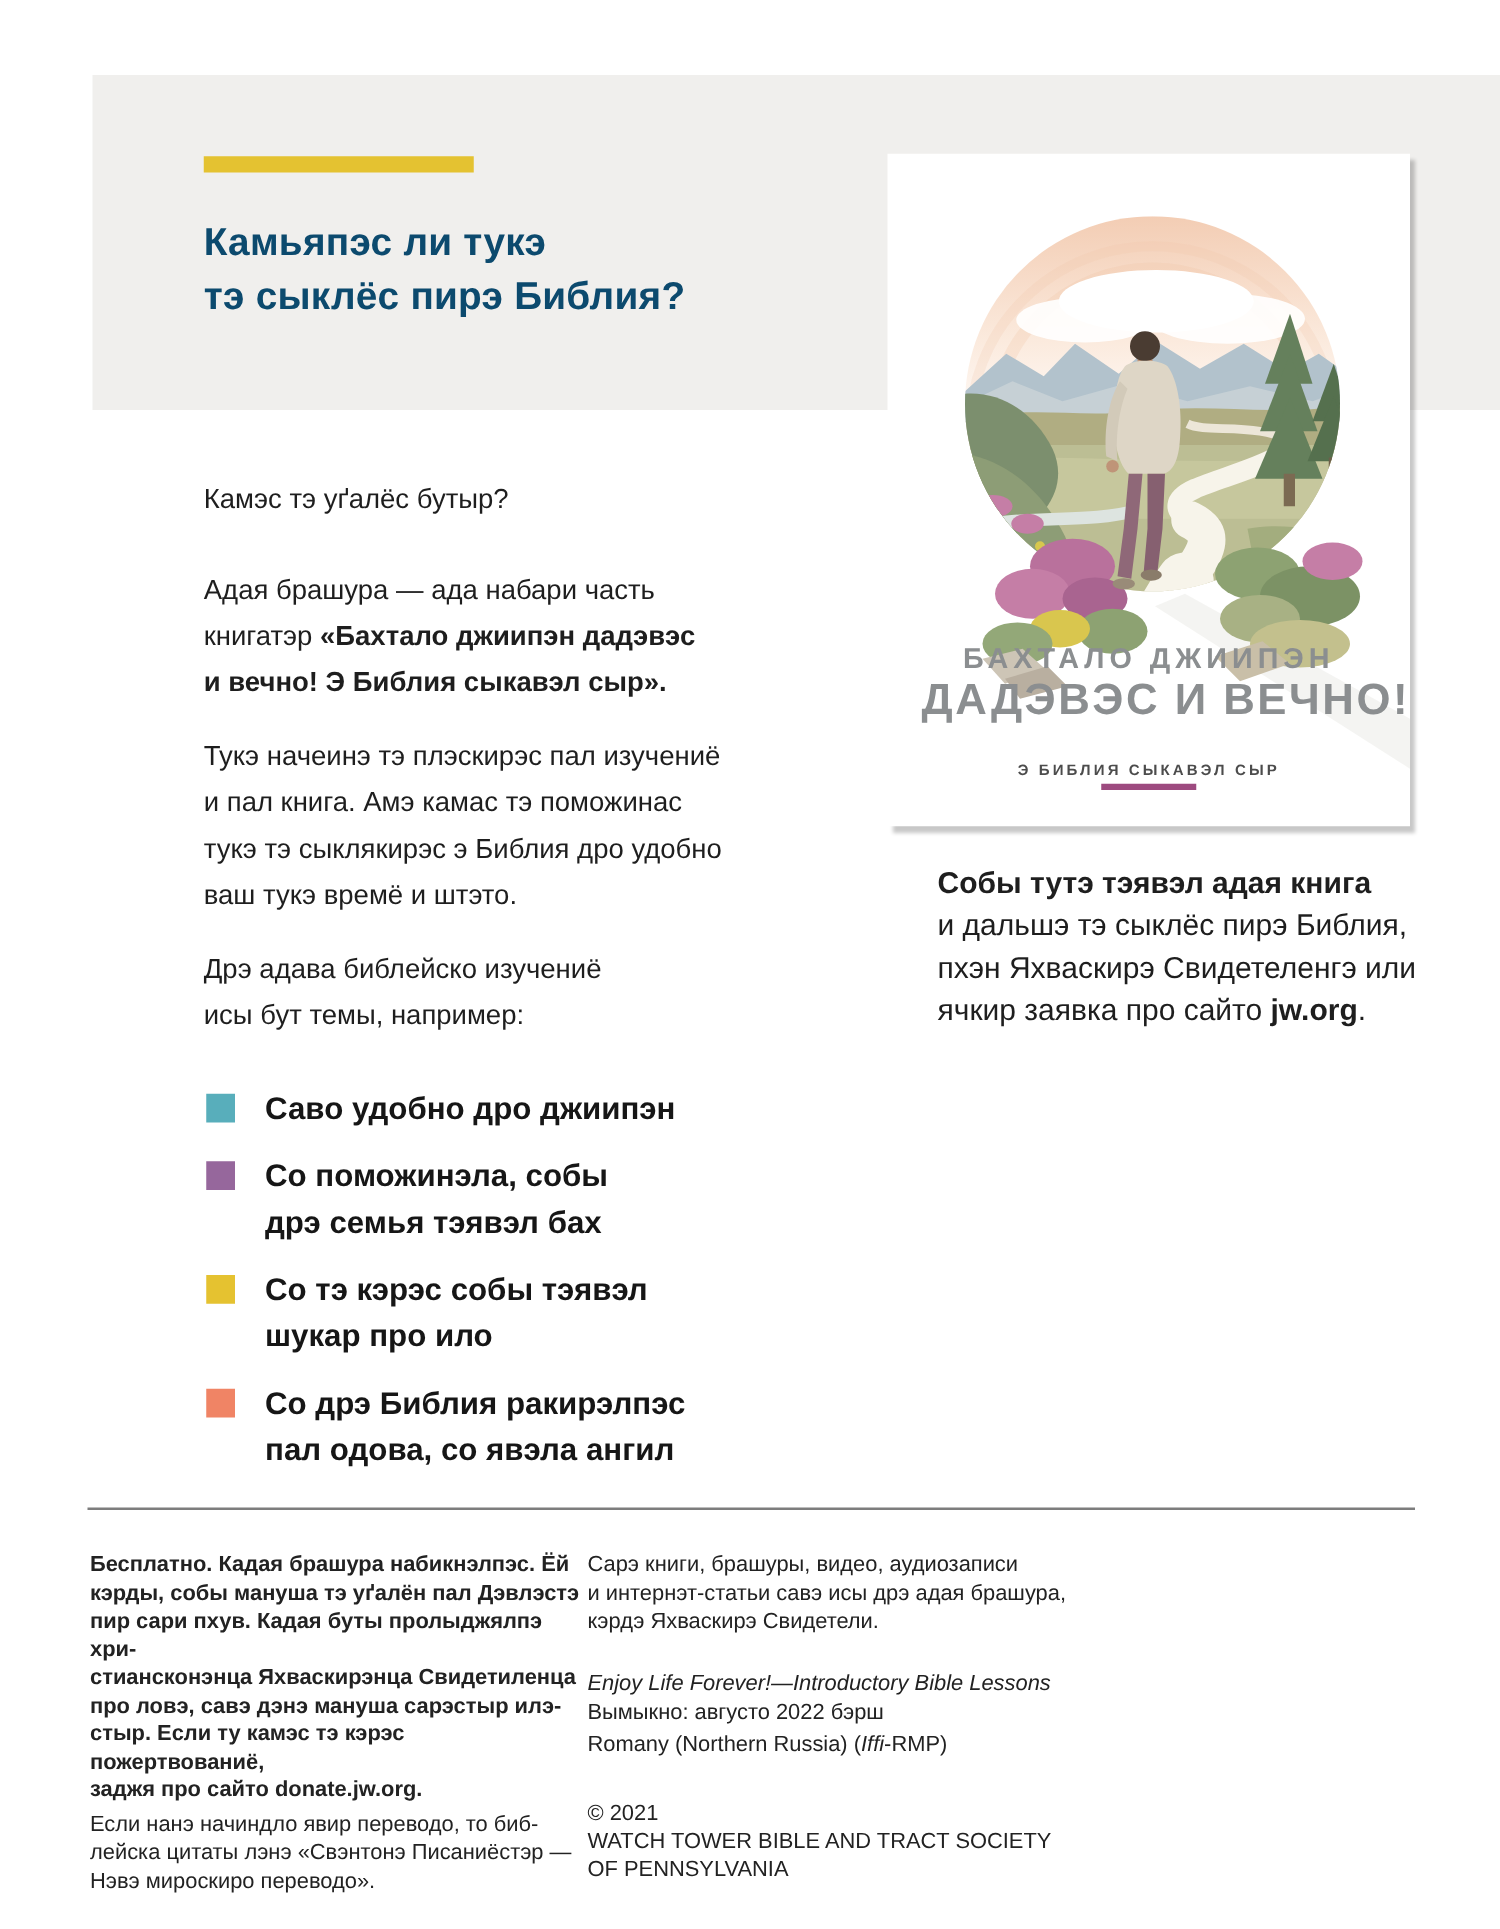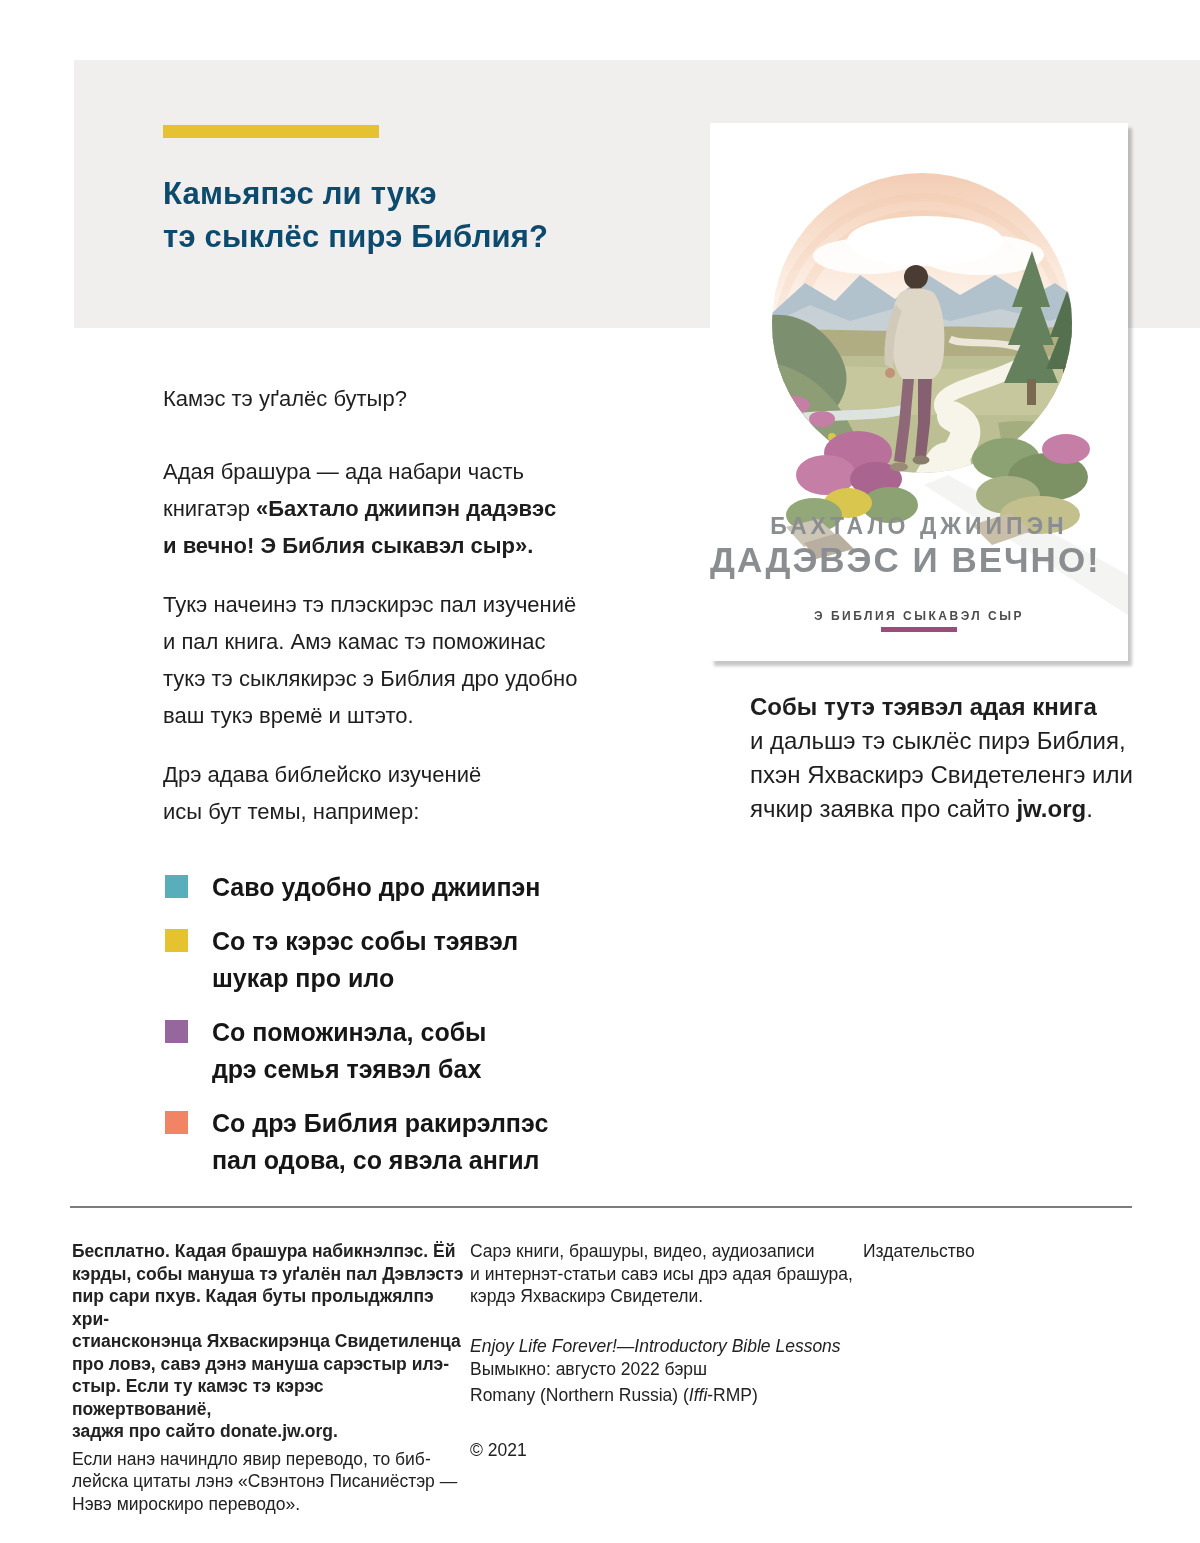--- a/index.html
+++ b/index.html
@@ -27,21 +27,21 @@
   .topic{display:flex;margin-bottom:17px;}
   .sq{width:23px;height:23px;margin:6px 24px 0 0;flex:none;}
   .t-text{font-size:25px;line-height:37px;font-weight:bold;color:#161616;}
 
   
   .card{position:absolute;left:710px;top:123px;width:418px;height:538px;background:#ffffff;
         box-shadow:4px 5px 3px rgba(0,0,0,.22);}
   .illus{position:absolute;left:0;top:0;width:418px;height:538px;}
   .cover-small{position:absolute;left:0;top:390px;width:100%;text-align:center;font-size:23px;
                font-weight:bold;letter-spacing:4px;color:#8b8e90;}
-  .cover-large{position:absolute;left:0;top:417px;width:100%;text-align:left;font-size:35px;
+  .cover-large{position:absolute;left:0;top:417px;width:100%;text-align:right;font-size:35px;
                font-weight:bold;letter-spacing:2px;color:#8b8e90;}
   .cover-sub{position:absolute;left:0;top:486px;width:100%;text-align:center;font-size:12px;
              font-weight:bold;letter-spacing:2.5px;color:#4c4c4c;}
   .cover-bar{position:absolute;left:50%;top:504px;transform:translateX(-50%);width:76px;height:5px;}
 
   
   .cta{position:absolute;left:750px;top:690px;width:430px;font-size:24px;line-height:34px;color:#1e1e1e;}
 
   
   .rule{position:absolute;left:70px;top:1206px;width:1062px;height:2px;background:#7d7d7d;}
@@ -73,28 +73,28 @@
     <p class="pre">Дрэ адава библейско изучениё
 исы бут темы, например:</p>
   </div>
 
   <div class="topics">
     <div class="topic">
       <span class="sq" style="background-color: rgb(88, 174, 187);"></span>
       <span class="t-text pre">Саво удобно дро джиипэн</span>
     </div>
     <div class="topic">
+      <span class="sq" style="background-color: rgb(150, 103, 156);"></span>
+      <span class="t-text pre">Со поможинэла, собы
+дрэ семья тэявэл бах</span>
+    </div>
+    <div class="topic">
       <span class="sq" style="background-color: rgb(229, 194, 48);"></span>
       <span class="t-text pre">Со тэ кэрэс собы тэявэл
 шукар про ило</span>
-    </div>
-    <div class="topic">
-      <span class="sq" style="background-color: rgb(150, 103, 156);"></span>
-      <span class="t-text pre">Со поможинэла, собы
-дрэ семья тэявэл бах</span>
     </div>
     <div class="topic">
       <span class="sq" style="background-color: rgb(240, 132, 101);"></span>
       <span class="t-text pre">Со дрэ Библия ракирэлпэс
 пал одова, со явэла ангил</span>
     </div>
   </div>
 
   <div class="card">
     <svg class="illus" viewBox="0 0 418 538">
@@ -217,20 +217,18 @@
 
   <div class="fcol fcol2">
     <p class="pre">Сарэ книги, брашуры, видео, аудиозаписи
 и интернэт-статьи савэ исы дрэ адая брашура,
 кэрдэ Яхваскирэ Свидетели.</p>
     <p style="margin-bottom:4px;"><br>
       <span class="i">Enjoy Life Forever!—Introductory Bible Lessons</span><br>
       <span>Вымыкно: августо 2022 бэрш</span></p>
     <p><span>Romany (Northern Russia) (</span><span class="i">Iffi</span><span>-RMP)</span></p>
     <p style="margin-bottom:0;margin-top:32px;"><span>© 2021</span><br>
-      </p>
-  </div>
-
-  <div class="fcol fcol3">
-    <p>Издательство</p>
-  </div>
+      <span class="pre">WATCH TOWER BIBLE AND TRACT SOCIETY
+OF PENNSYLVANIA</span></p>
+  </div>
+
 
 </div>
 
 </body></html>

